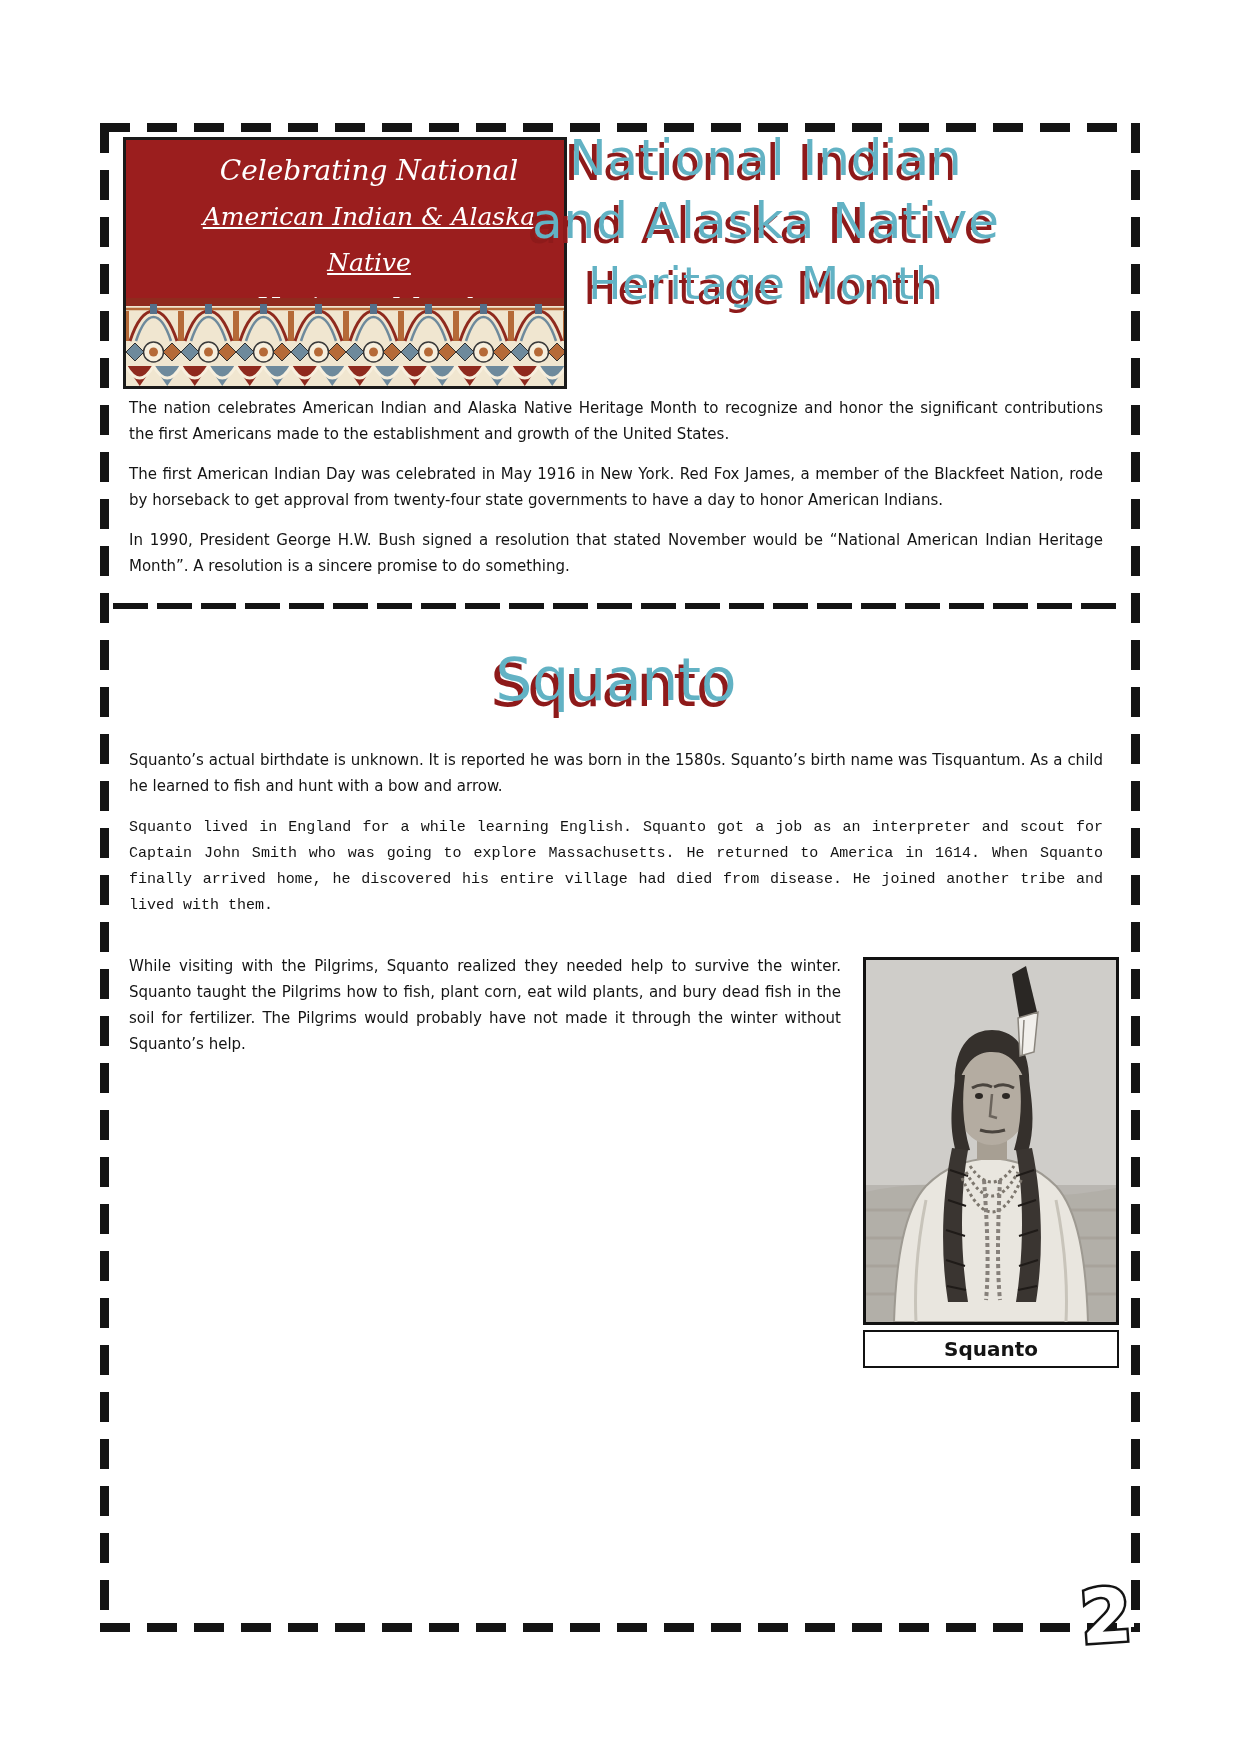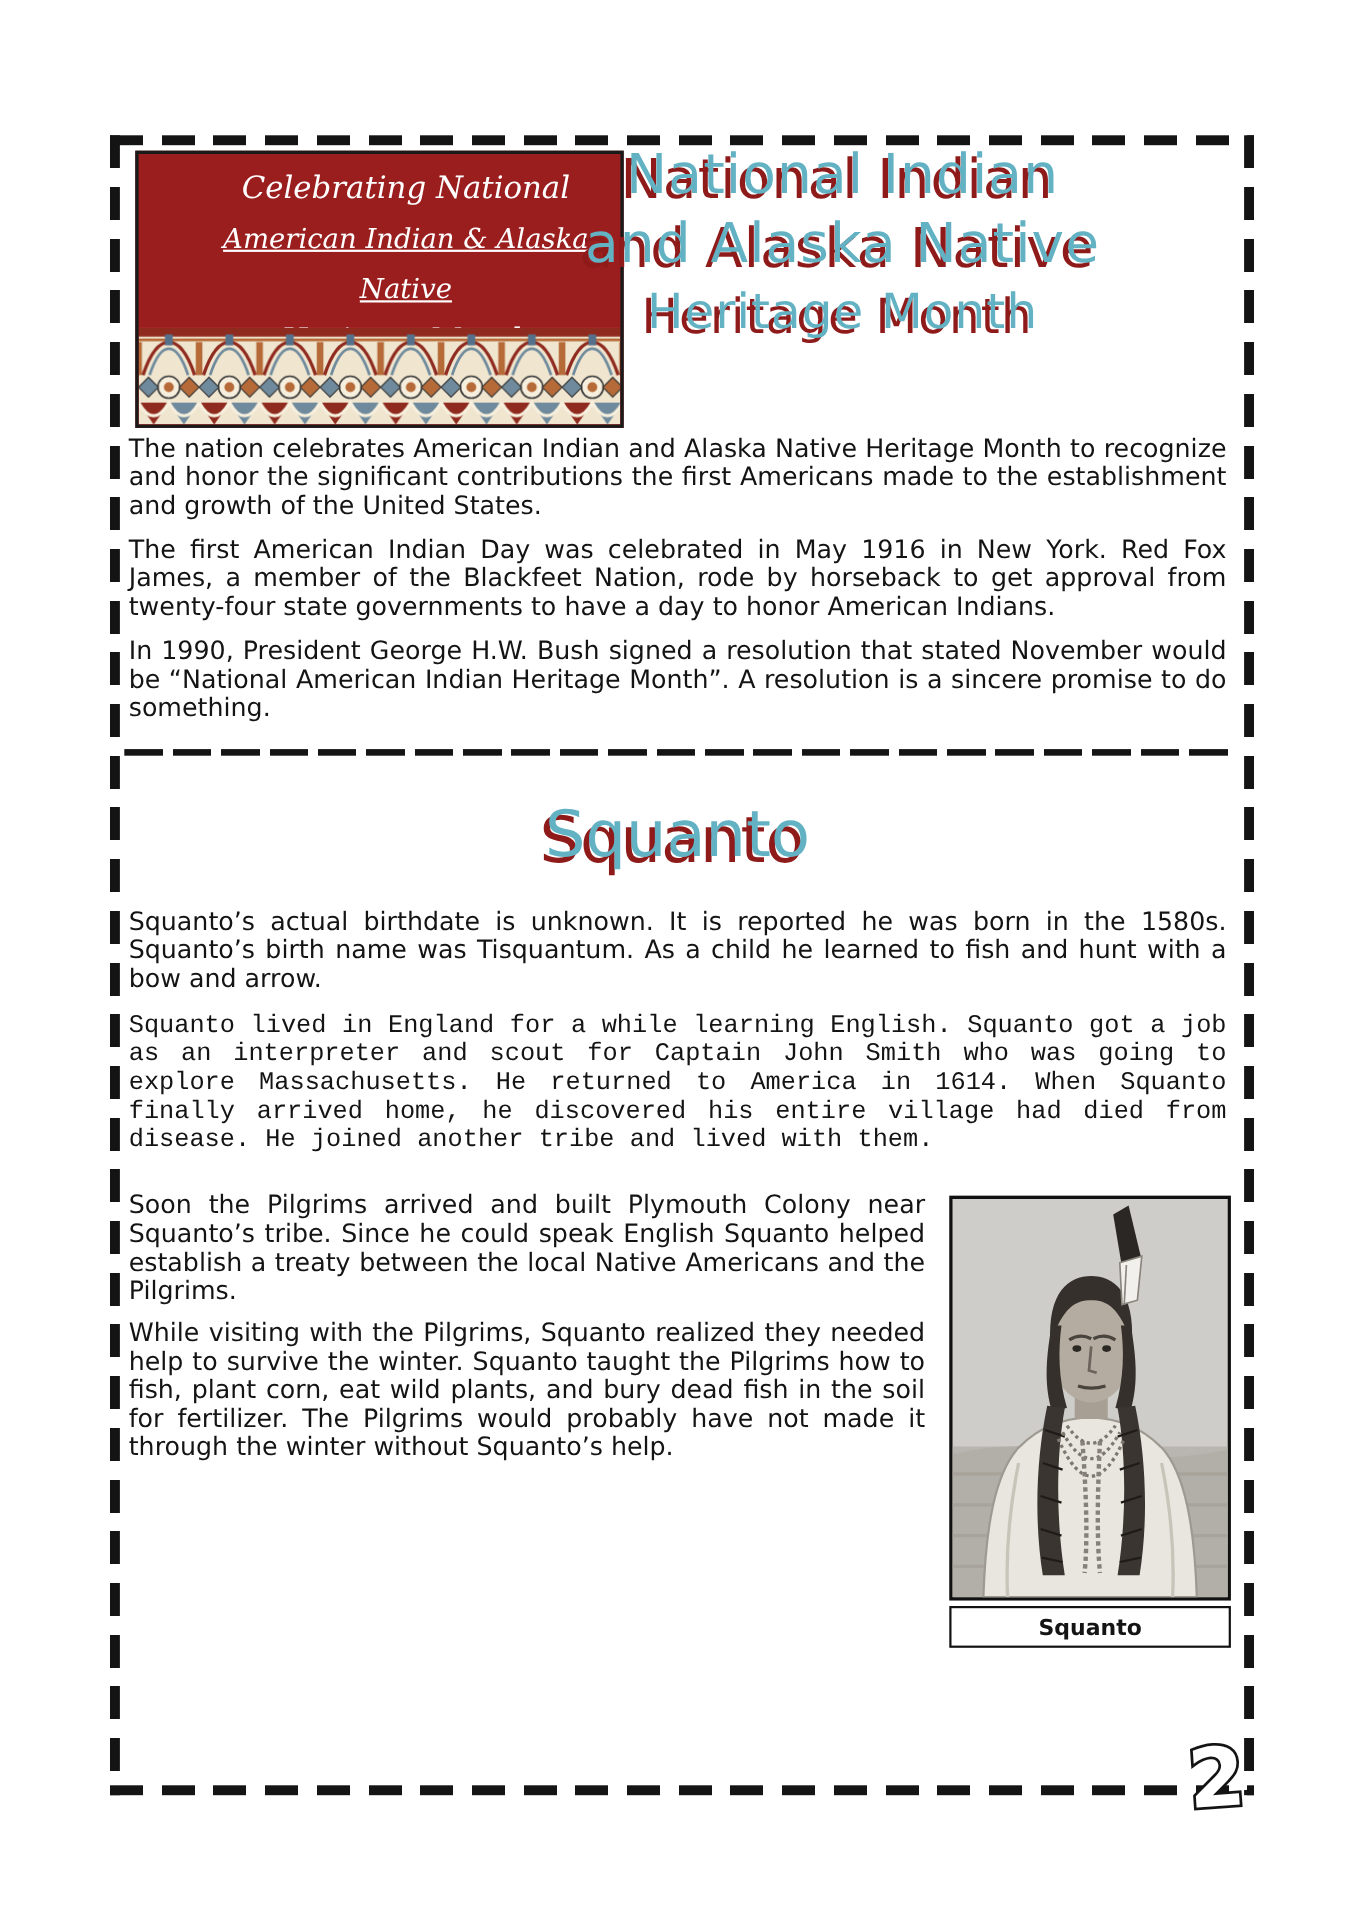--- a/index.html
+++ b/index.html
@@ -29,21 +29,21 @@
 
   
   .title-block{position:absolute;left:425px;top:4px;width:482px;text-align:center;
     color:#62b2c4;text-shadow:-5px 5px 0 #8e1a1a;}
   .title-line{display:block;}
   .title-line.l1,.title-line.l2{font-size:50px;line-height:63px;letter-spacing:1px;}
   .title-line.l3{font-size:44px;line-height:62px;letter-spacing:1px;}
 
   
   .content{position:absolute;left:13px;top:272px;width:1006px;}
-  .content p{margin:0 4px 14px;font-size:23px;line-height:26px;text-align:justify;}
+  .content p{margin:0 16px 14px;font-size:15px;line-height:26px;text-align:justify;}
   .divider{margin:24px 0 20px;height:6px;
     background:repeating-linear-gradient(90deg,#141414 0 35px,transparent 35px 44px);}
   .squanto-heading{margin:34px 0 30px;text-align:center;font-weight:normal;
     font-size:58px;line-height:74px;color:#62b2c4;text-shadow:-5px 6px 0 #8e1a1a;}
   .sq-p1{margin-bottom:16px !important;}
   .sq-p2{margin-bottom:34px !important;font-family:Liberation Mono, monospace;}
   .sq-p3{margin-bottom:12px !important;}
   .sq-p4{margin-bottom:26px !important;}
   .sq-p5{margin-bottom:0 !important;}
 
@@ -147,20 +147,19 @@
           <path d="M126 134 L124 156 L131 158" fill="none" stroke="#6b645c" stroke-width="2.5"></path>
           <path d="M114 170 Q126 174 139 170" fill="none" stroke="#4a443e" stroke-width="3"></path>
 
           <path d="M104 206 Q126 238 148 206 M100 212 Q126 260 152 212 M96 218 Q126 286 156 218" fill="none" stroke="#7d776e" stroke-width="3" stroke-dasharray="3 3"></path>
           <path d="M118 220 Q124 300 120 340 M134 220 Q130 300 134 340" fill="none" stroke="#86807a" stroke-width="4" stroke-dasharray="4 3"></path>
         </svg>
       </div>
       <div class="photo-caption">Squanto</div>
     </div>
 
-    <p class="sq-p3">Soon the Pilgrims arrived and built Plymouth Colony near Squanto’s tribe. Since he could speak English Squanto helped establish a treaty between the local Native Americans and the Pilgrims.</p>
     <p class="sq-p4">While visiting with the Pilgrims, Squanto realized they needed help to survive the winter. Squanto taught the Pilgrims how to fish, plant corn, eat wild plants, and bury dead fish in the soil for fertilizer. The Pilgrims would probably have not made it through the winter without Squanto’s help.</p>
   </div>
 
   <svg class="page-number" width="84" height="92" viewBox="0 0 84 92" xmlns="http://www.w3.org/2000/svg">
     <text x="44" y="72" text-anchor="middle" font-family="DejaVu Sans, sans-serif" font-size="74" font-weight="bold" fill="#ffffff" stroke="#141414" stroke-width="5" paint-order="stroke" transform="rotate(-4 42 46)">2</text>
   </svg>
 </div>
 
 </body></html>

